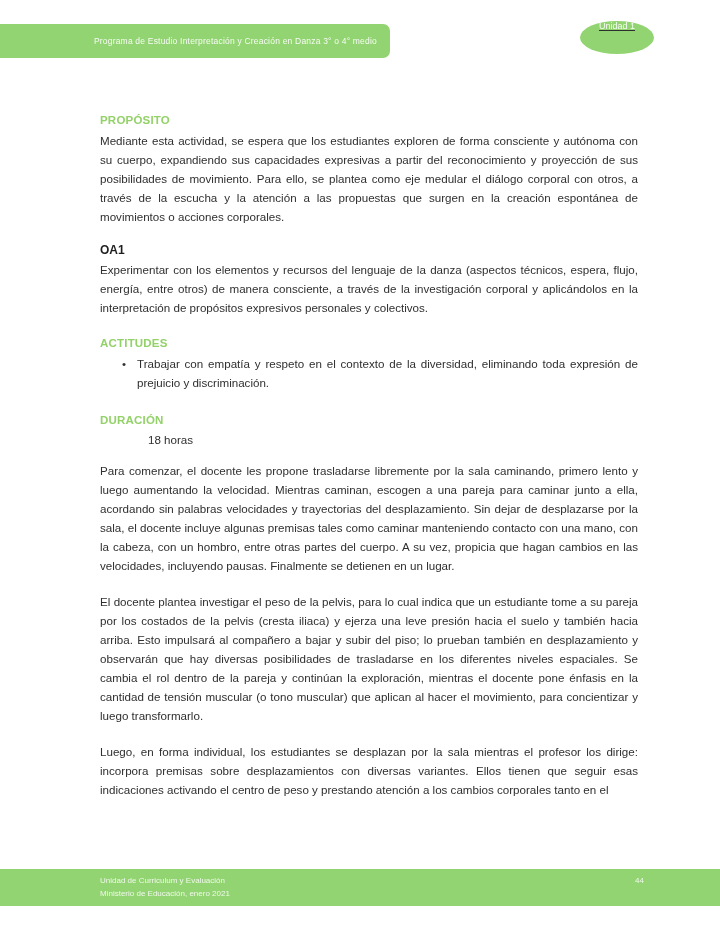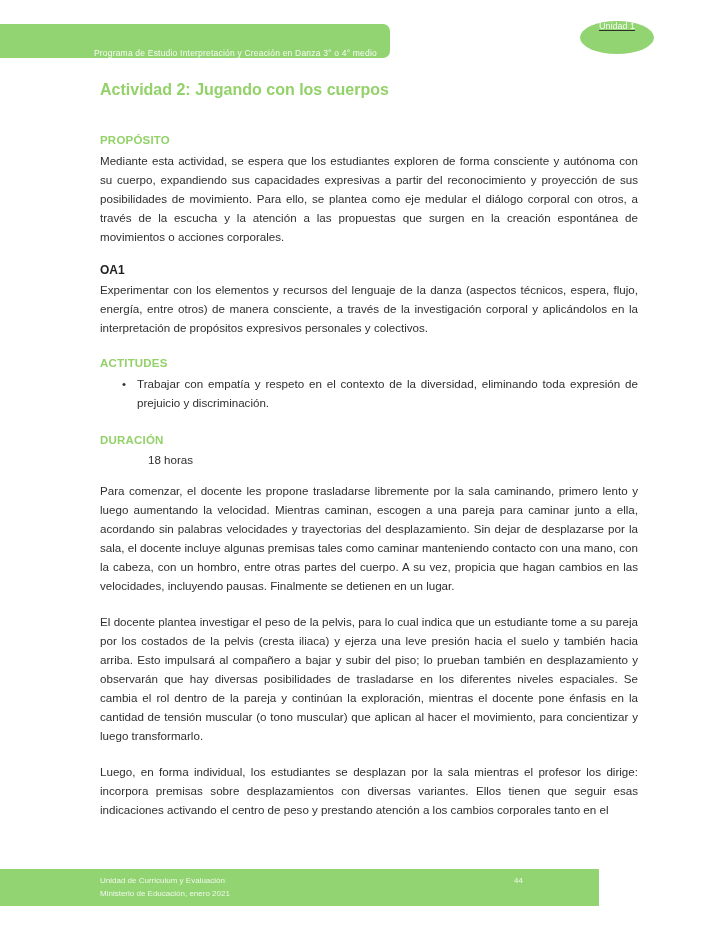--- a/index.html
+++ b/index.html
@@ -15,21 +15,21 @@
     overflow:hidden;
     font-family:"Liberation Sans", sans-serif;
     color:var(--body-text);
   }
   
   .header-bar{
     position:absolute;left:0;top:24px;
     width:390px;height:34px;
     background:var(--bar-green);
     border-radius:0 7px 7px 0;
-    display:flex;align-items:flex-end;justify-content:flex-end;
+    display:flex;align-items:center;justify-content:flex-end;
     padding-right:13px;box-sizing:border-box;padding-left:48px;
   }
   .header-bar .bar-label{
     color:rgba(255,255,255,.92);
     font-size:8.5px;letter-spacing:.2px;
   }
   .unit-badge{
     position:absolute;left:580px;top:21px;
     width:74px;height:33px;
     background:var(--bar-green);
@@ -78,21 +78,21 @@
     font-size:11.6px;line-height:19px;color:var(--body-text);
   }
   .bullet-text{flex:1;margin-top:0;}
   .sec-duracion{margin-top:21px;}
   .sec-duracion .body{text-align:left;margin-top:2px;margin-left:48px;}
   .sec-desarrollo{margin-top:12px;}
   .sec-desarrollo .body + .body{margin-top:17px;}
   
   .footer-bar{
     position:absolute;left:0;top:869px;
-    width:599px;height:37px;
+    width:720px;height:37px;
     background:var(--bar-green);
     box-sizing:border-box;
     padding:5px 0 0 100px;
   }
   .footer-line{
     color:rgba(255,255,255,.85);
     font-size:8px;line-height:13px;
   }
   .footer-page{
     position:absolute;right:76px;top:7px;
@@ -108,21 +108,20 @@
   <div class="header-bar">
     <span class="bar-label">Programa de Estudio Interpretación y Creación en Danza 3° o 4° medio</span>
   </div>
 
   <div class="unit-badge">
     <span class="badge-label">Unidad 1</span>
   </div>
 
   <div class="content">
 
-    <h1 class="title">Actividad 2: Jugando con los cuerpos</h1>
 
     <section class="sec-proposito">
       <h2 class="sec-heading">PROPÓSITO</h2>
       <p class="body">Mediante esta actividad, se espera que los estudiantes exploren de forma consciente y autónoma con su cuerpo, expandiendo sus capacidades expresivas a partir del reconocimiento y proyección de sus posibilidades de movimiento. Para ello, se plantea como eje medular el diálogo corporal con otros, a través de la escucha y la atención a las propuestas que surgen en la creación espontánea de movimientos o acciones corporales.</p>
     </section>
 
     <section class="sec-objetivos">
       <p class="oa-code">OA1</p>
       <p class="body">Experimentar con los elementos y recursos del lenguaje de la danza (aspectos técnicos, espera, flujo, energía, entre otros) de manera consciente, a través de la investigación corporal y aplicándolos en la interpretación de propósitos expresivos personales y colectivos.</p>
     </section>

